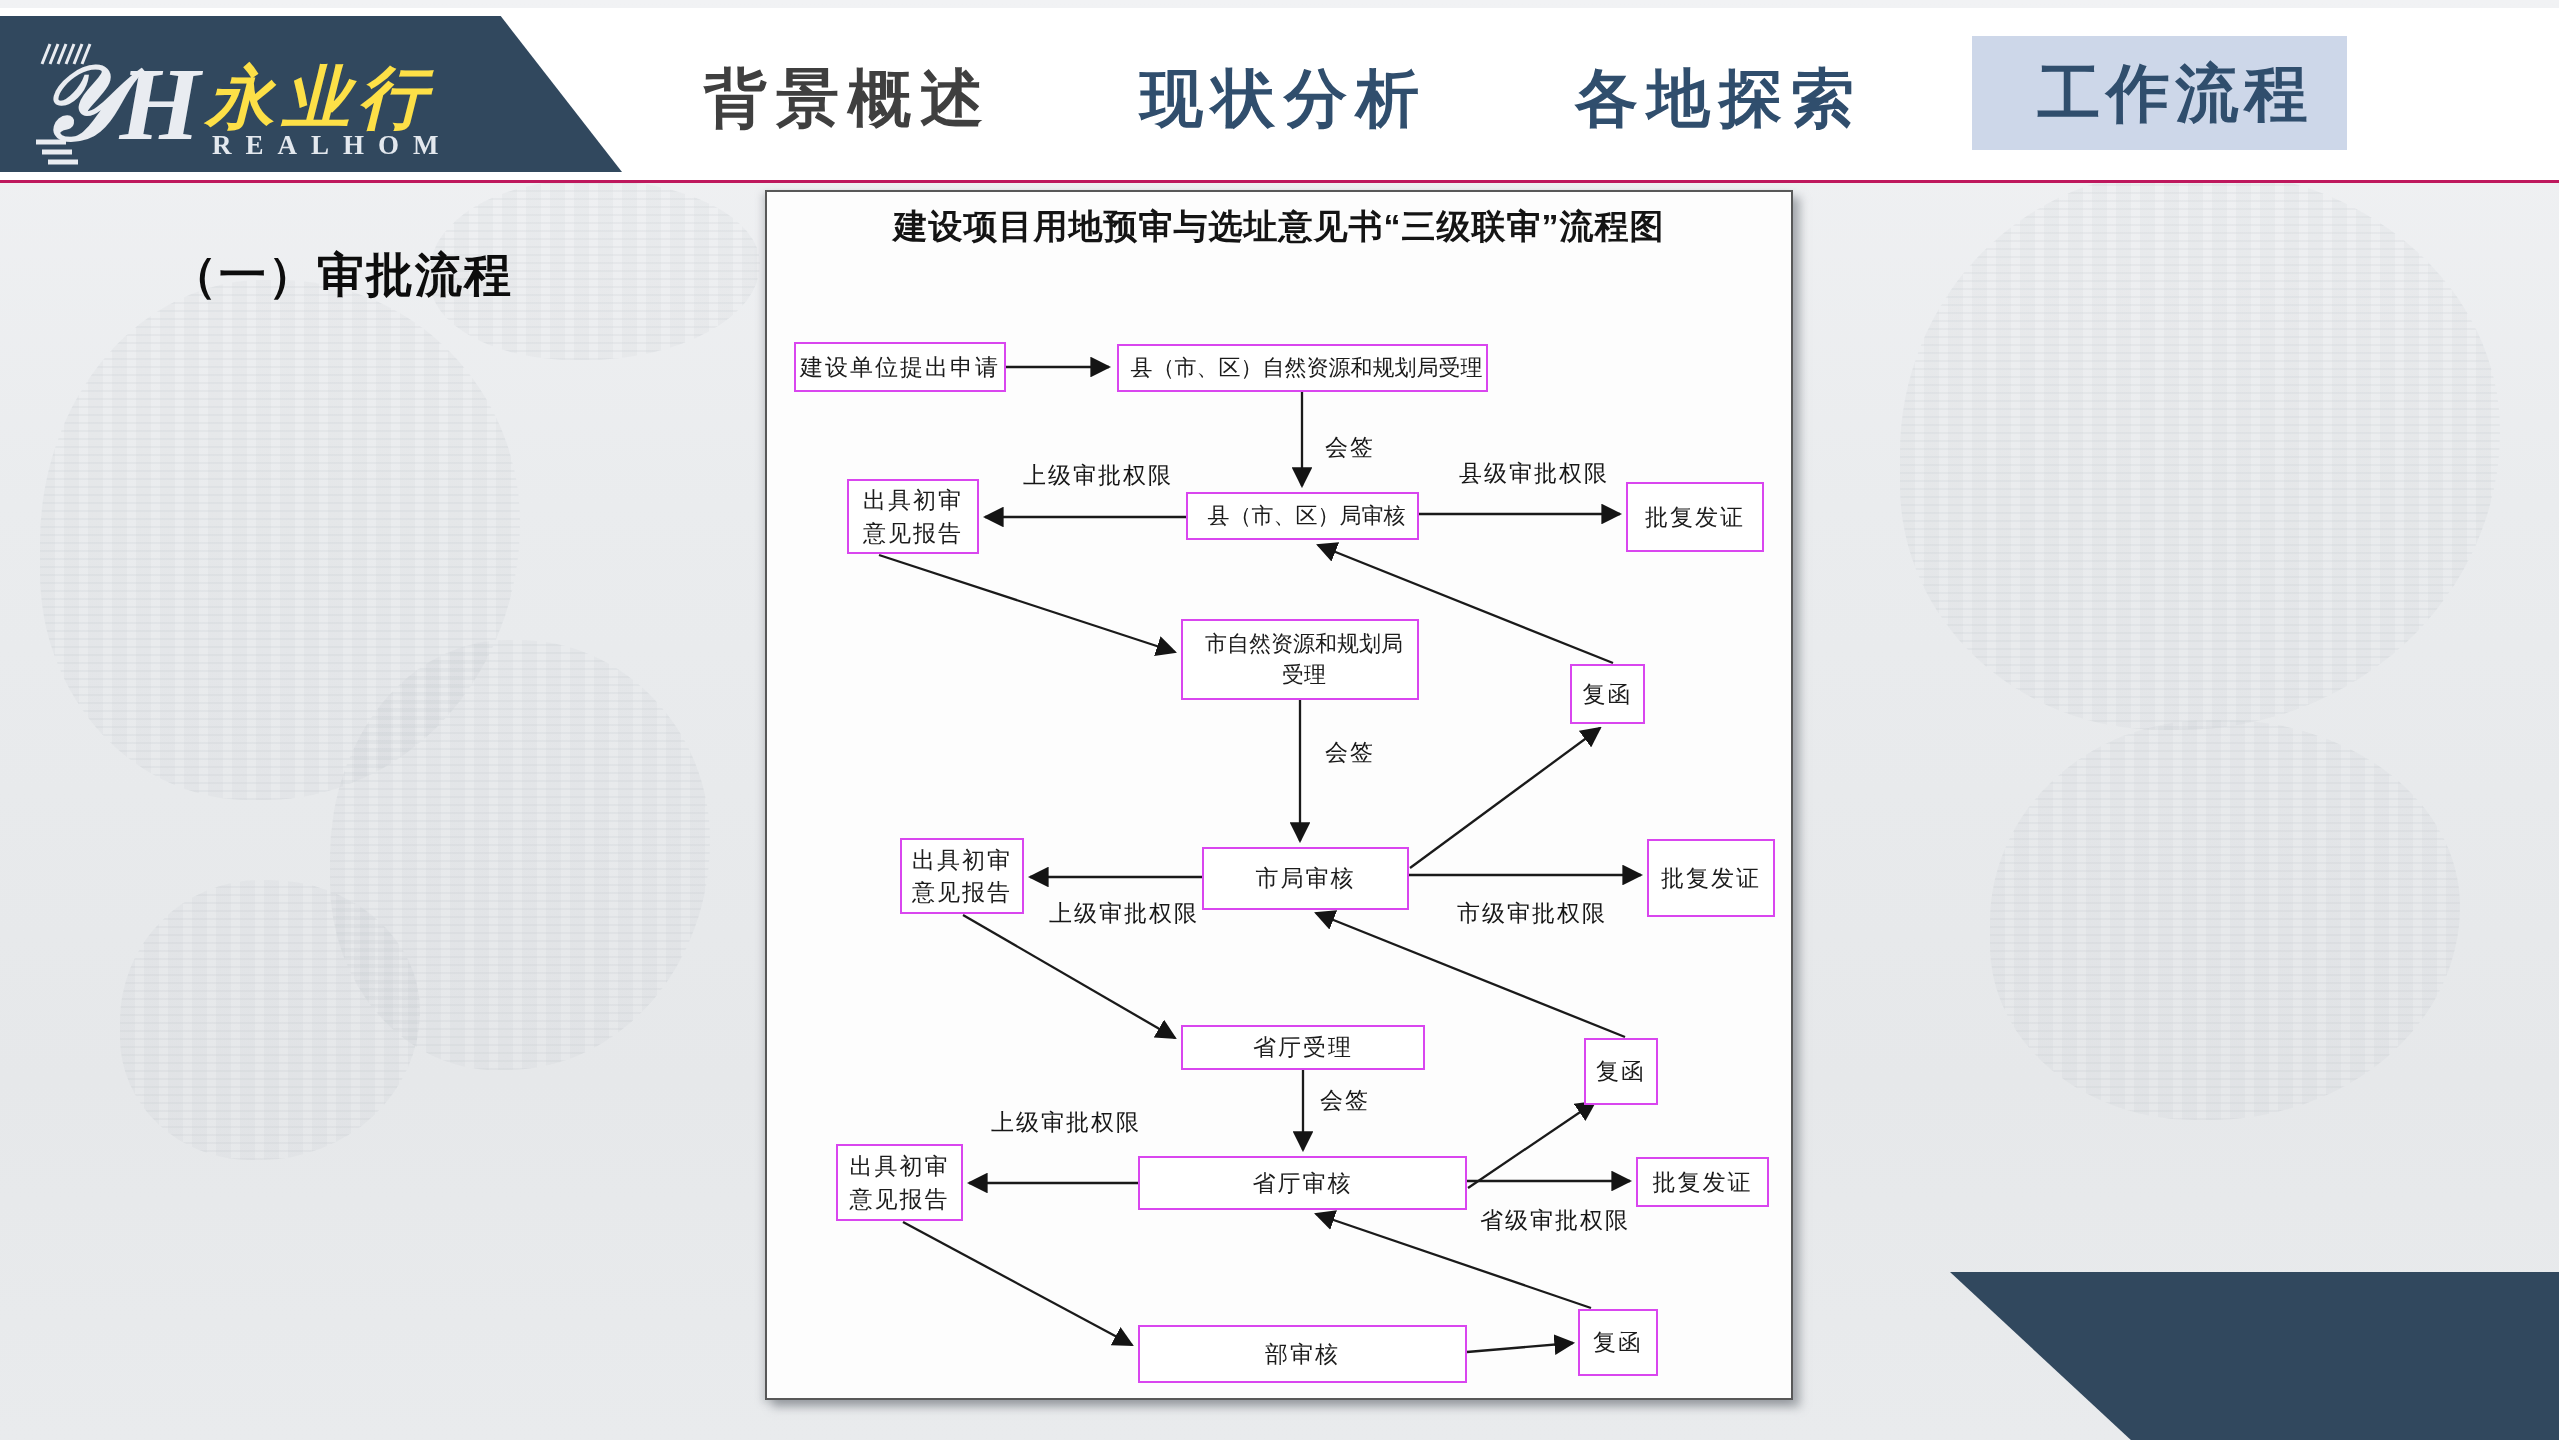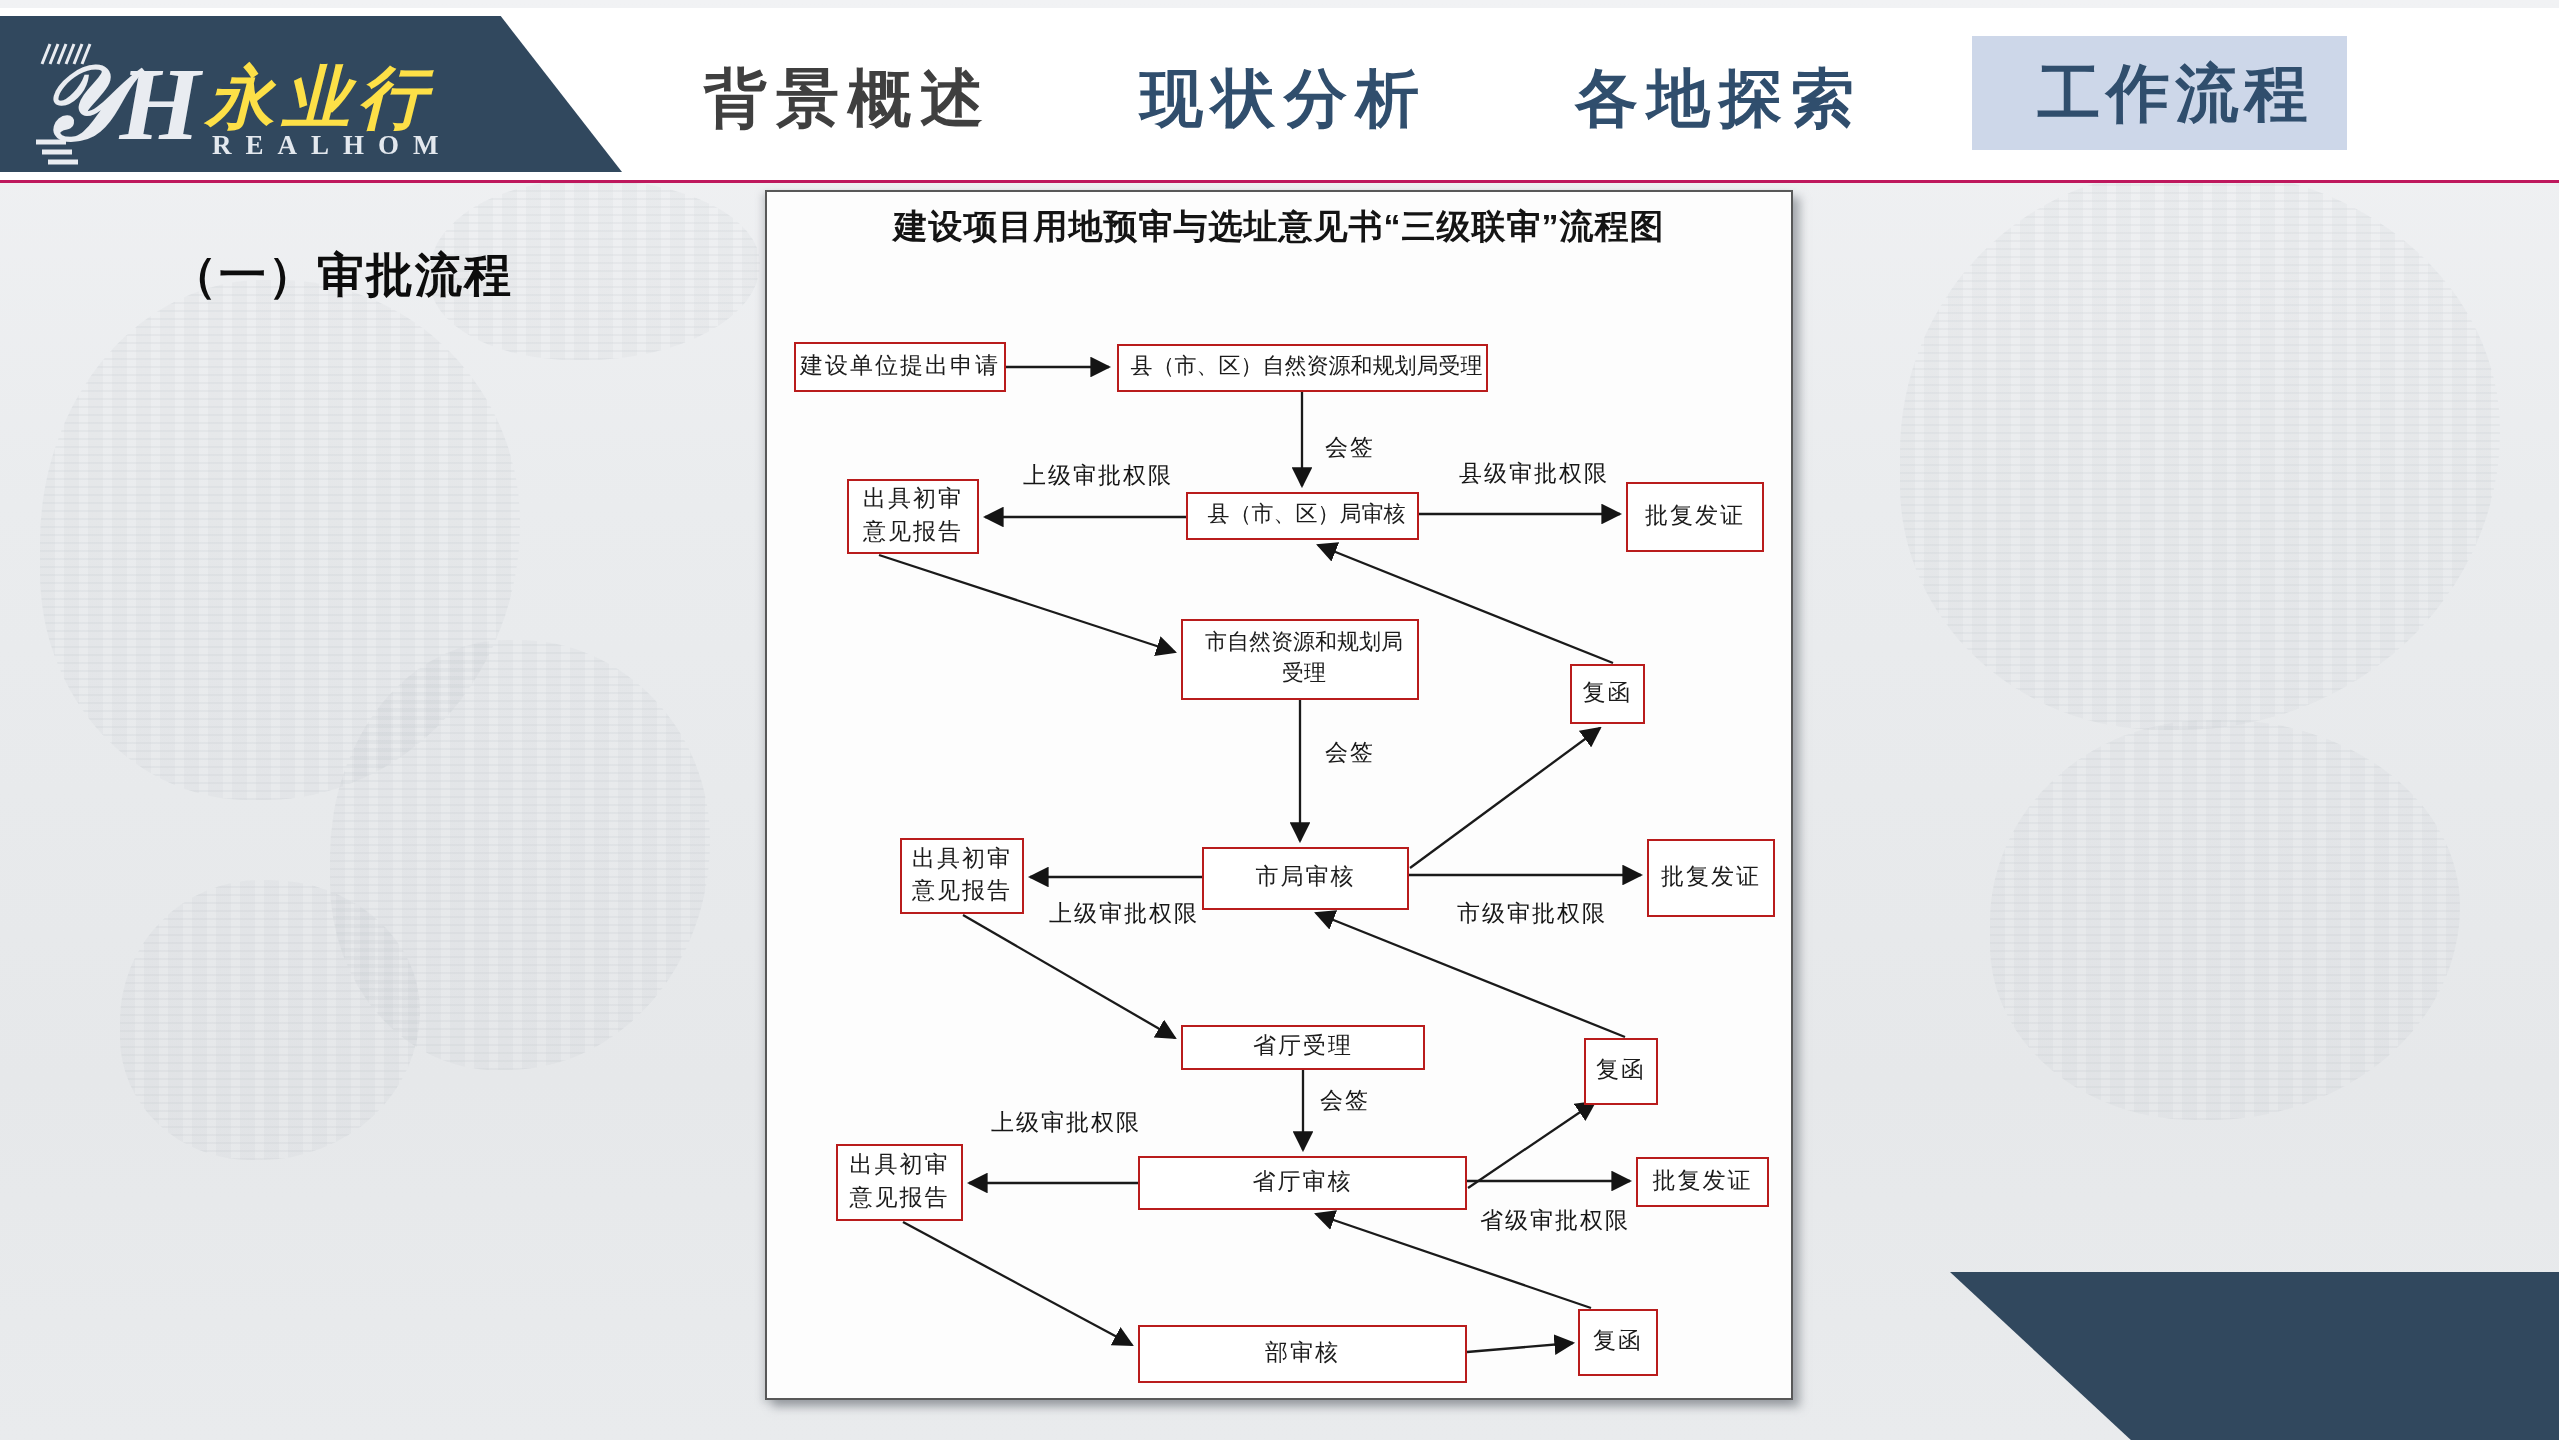--- a/index.html
+++ b/index.html
@@ -33,23 +33,23 @@
           background:#cdd7e9;letter-spacing:6px;padding-left:32px;}
   
   .section-heading{position:absolute;left:170px;top:244px;font-size:47px;font-weight:bold;
           color:#0d0d0d;letter-spacing:2px;z-index:4;}
   
   .panel{position:absolute;left:765px;top:190px;width:1028px;height:1210px;background:#fdfdfd;
           border:2px solid #585858;box-sizing:border-box;z-index:3;
           box-shadow:7px 7px 9px rgba(110,115,122,.55), -3px 3px 7px rgba(140,145,152,.35);}
   .f-title{position:absolute;top:12px;left:0;width:100%;text-align:center;font-size:34px;
           font-weight:bold;color:#141414;letter-spacing:1px;}
-  .node{position:absolute;background:#fff;border:2px solid #b91c1c;box-sizing:border-box;
+  .node{position:absolute;background:#fff;border:2px solid #d946ef;box-sizing:border-box;
           display:flex;align-items:center;justify-content:center;text-align:center;
-          font-family:Liberation Mono, monospace;font-size:23px;color:#1c1c1c;
+          font-family:Liberation Sans, sans-serif;font-size:23px;color:#1c1c1c;
           white-space:pre-line;line-height:1.4;letter-spacing:2px;z-index:2;}
   .node.tight{letter-spacing:0;font-size:22px;padding-left:8px;}
   .elabel{position:absolute;font-family:"Liberation Serif",serif;font-size:23px;color:#161616;
           letter-spacing:2px;z-index:2;white-space:nowrap;}
   .arrows{position:absolute;left:0;top:0;z-index:1;pointer-events:none;}
   
   .n0{left:27px;top:150px;width:212px;height:50px;}
   .n1{left:350px;top:152px;width:371px;height:48px;}
   .n2{left:80px;top:287px;width:132px;height:75px;}
   .n3{left:419px;top:300px;width:233px;height:48px;}

